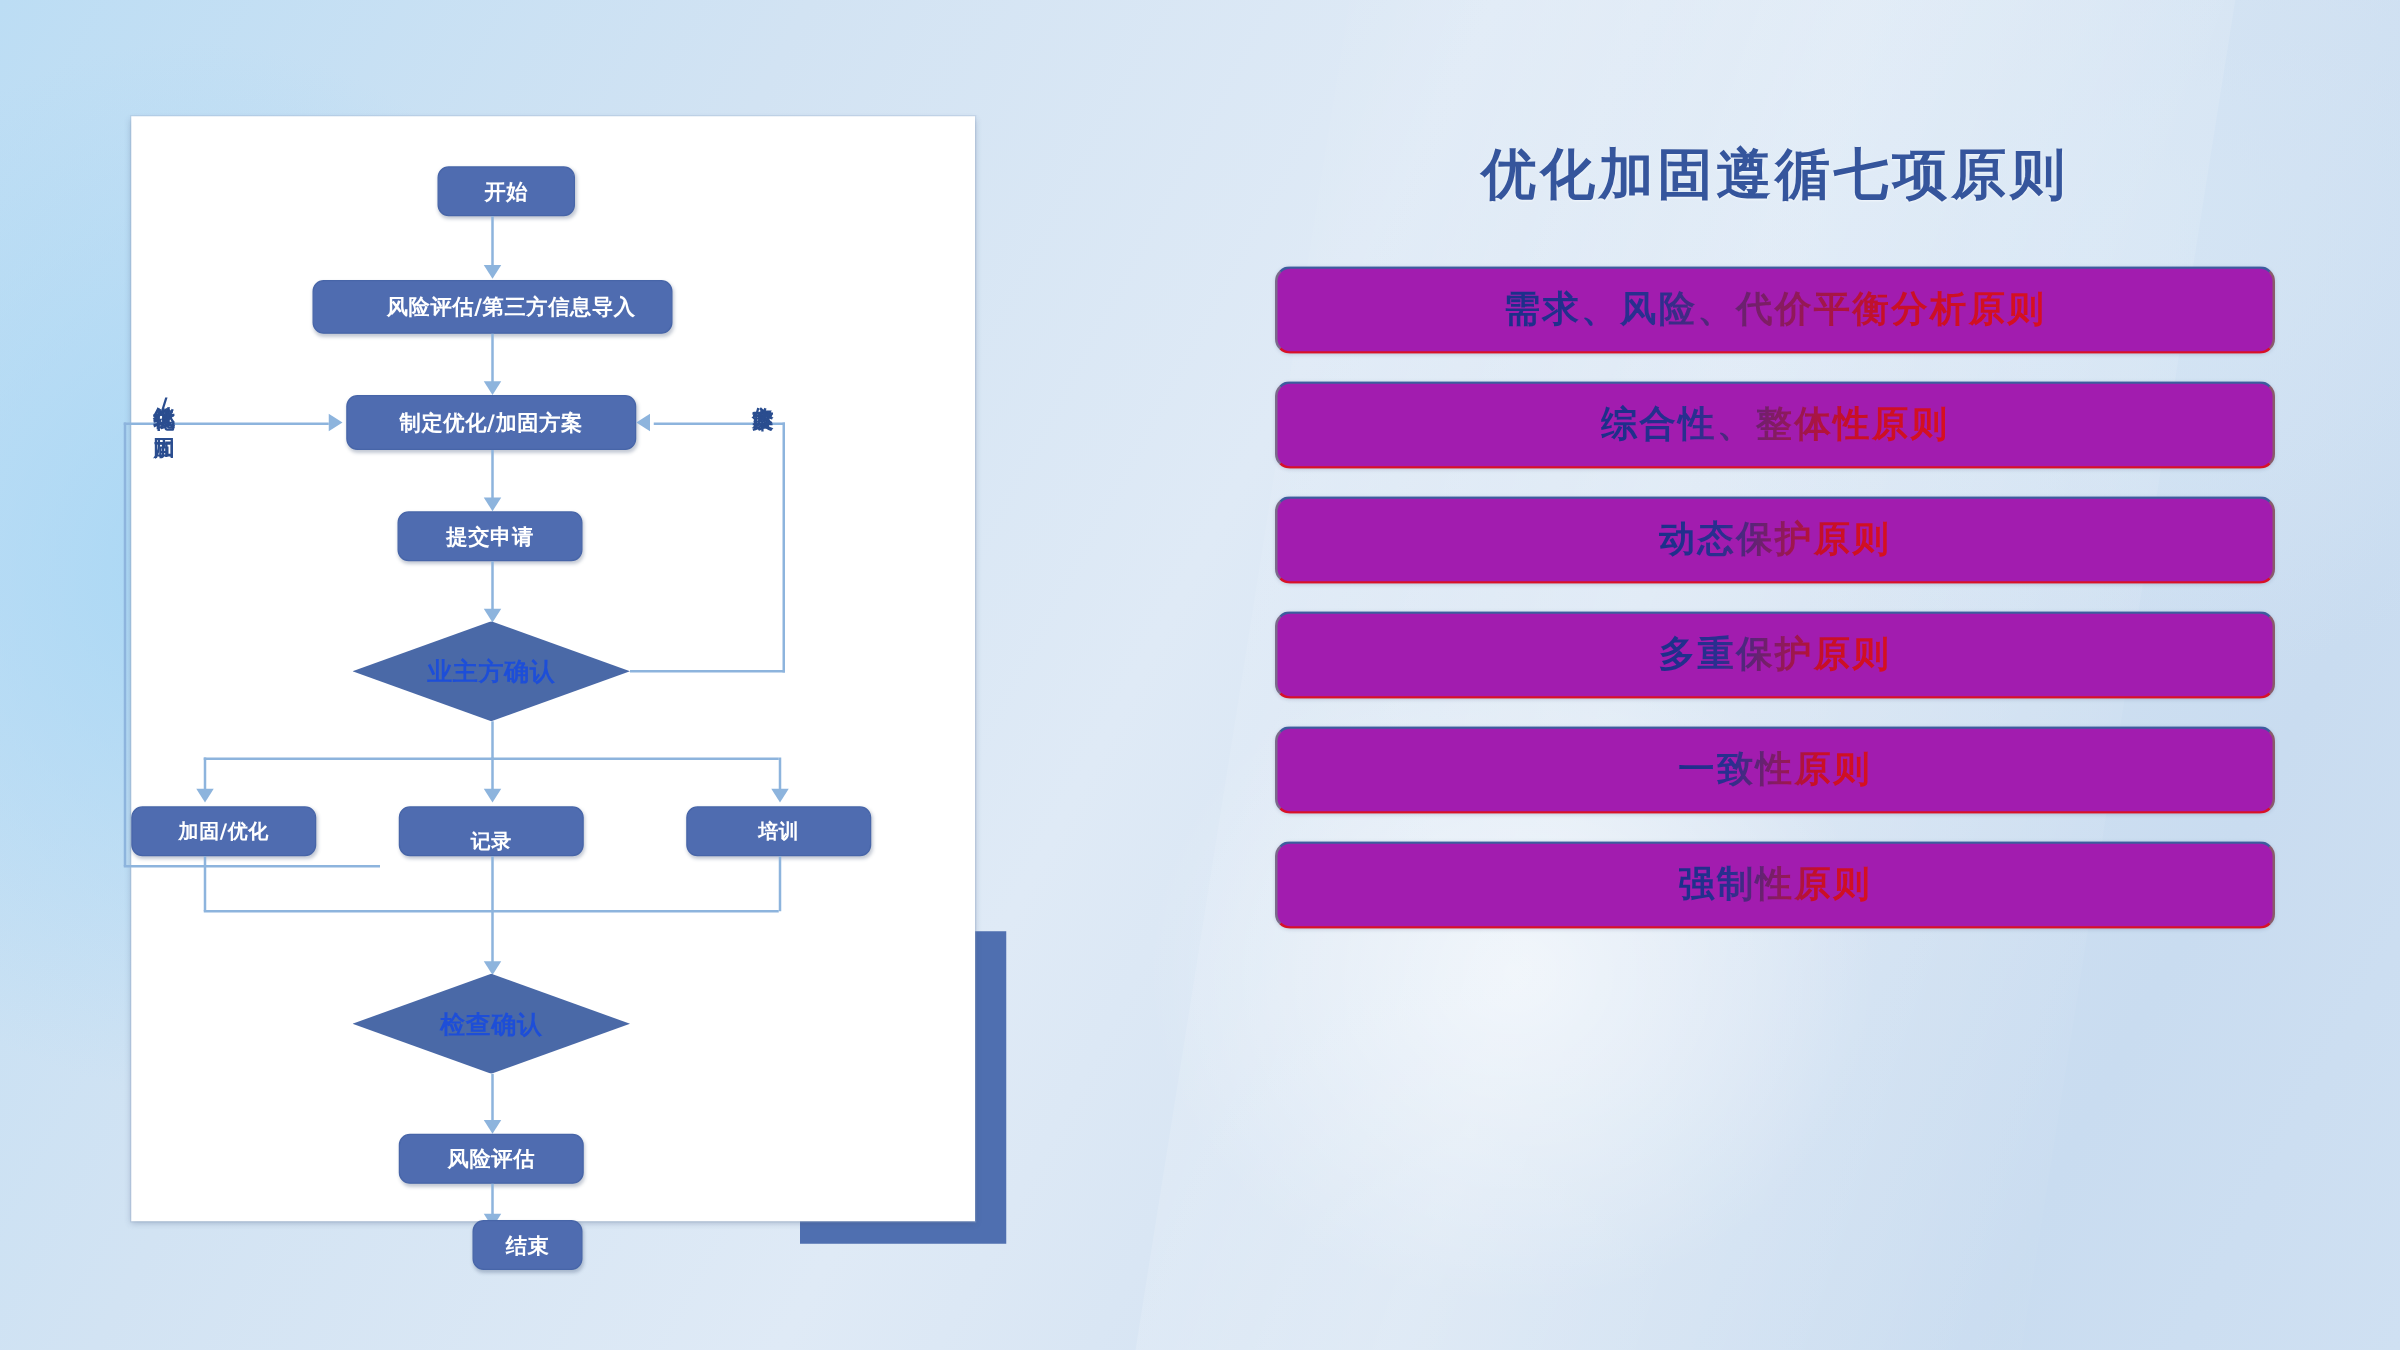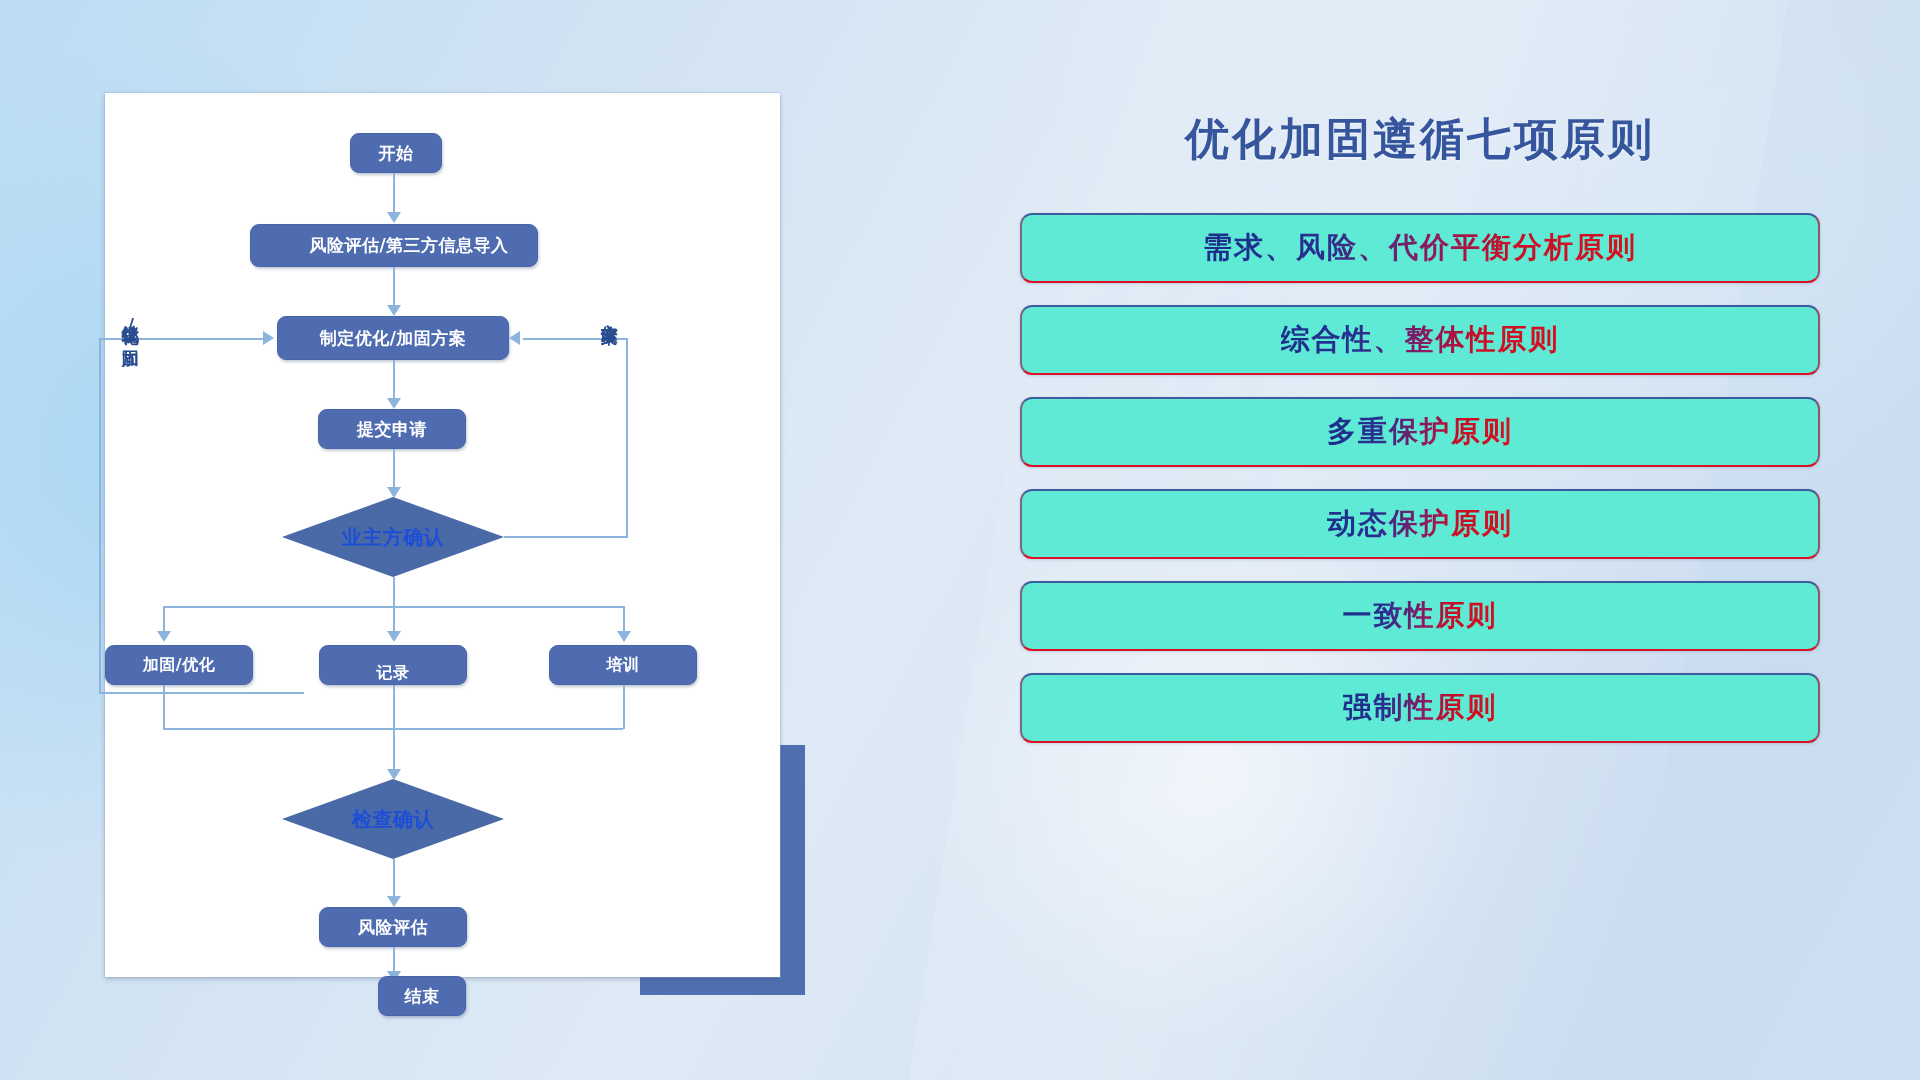--- a/index.html
+++ b/index.html
@@ -130,21 +130,21 @@
   #principle-list {
     position: absolute;
     left: 0; top: 118px;
     width: 800px;
   }
   .principle {
     position: relative;
     height: 70px;
     margin-bottom: 22px;
     border-radius: 12px;
-    background: #5eead4;
+    background: #a21caf;
     border: 2px solid transparent;
     border-top-color: #3d5c9e;
     border-bottom-color: #d81127;
     border-left-color: #7a6a8a;
     border-right-color: #8a5a6a;
     display: flex; align-items: center; justify-content: center;
     box-shadow: 0 1px 3px rgba(60,80,120,0.18);
   }
   .principle-text {
     font-size: 29px;
@@ -161,21 +161,21 @@
 <body>
 
 <div id="bg"></div>
 <div id="bg-sheen"></div>
 
 <div id="accent-shape"></div>
 
 <div id="flow-card">
   <div class="fc">
 
-    <div class="node" style="left:245px; top:40px; width:92px; height:40px;">
+    <div class="node" style="left:245px; top:40px; width:110px; height:40px;">
       <span>开始</span>
     </div>
 
     <div class="ln v" style="left:288px; top:80px; height:48px;"></div>
     <div class="arrow down" style="left:282px; top:119px;"></div>
 
     <div class="node" style="left:145px; top:131px; width:288px; height:43px;padding-left:30px;">
       <span>风险评估/第三方信息导入</span>
     </div>
 
@@ -271,25 +271,25 @@
 
     <div class="principle">
       <span class="principle-text">需求、风险、代价平衡分析原则</span>
     </div>
 
     <div class="principle">
       <span class="principle-text">综合性、整体性原则</span>
     </div>
 
     <div class="principle">
+      <span class="principle-text">动态保护原则</span>
+    </div>
+
+    <div class="principle">
       <span class="principle-text">多重保护原则</span>
-    </div>
-
-    <div class="principle">
-      <span class="principle-text">动态保护原则</span>
     </div>
 
     <div class="principle">
       <span class="principle-text">一致性原则</span>
     </div>
 
     <div class="principle">
       <span class="principle-text">强制性原则</span>
     </div>
 

